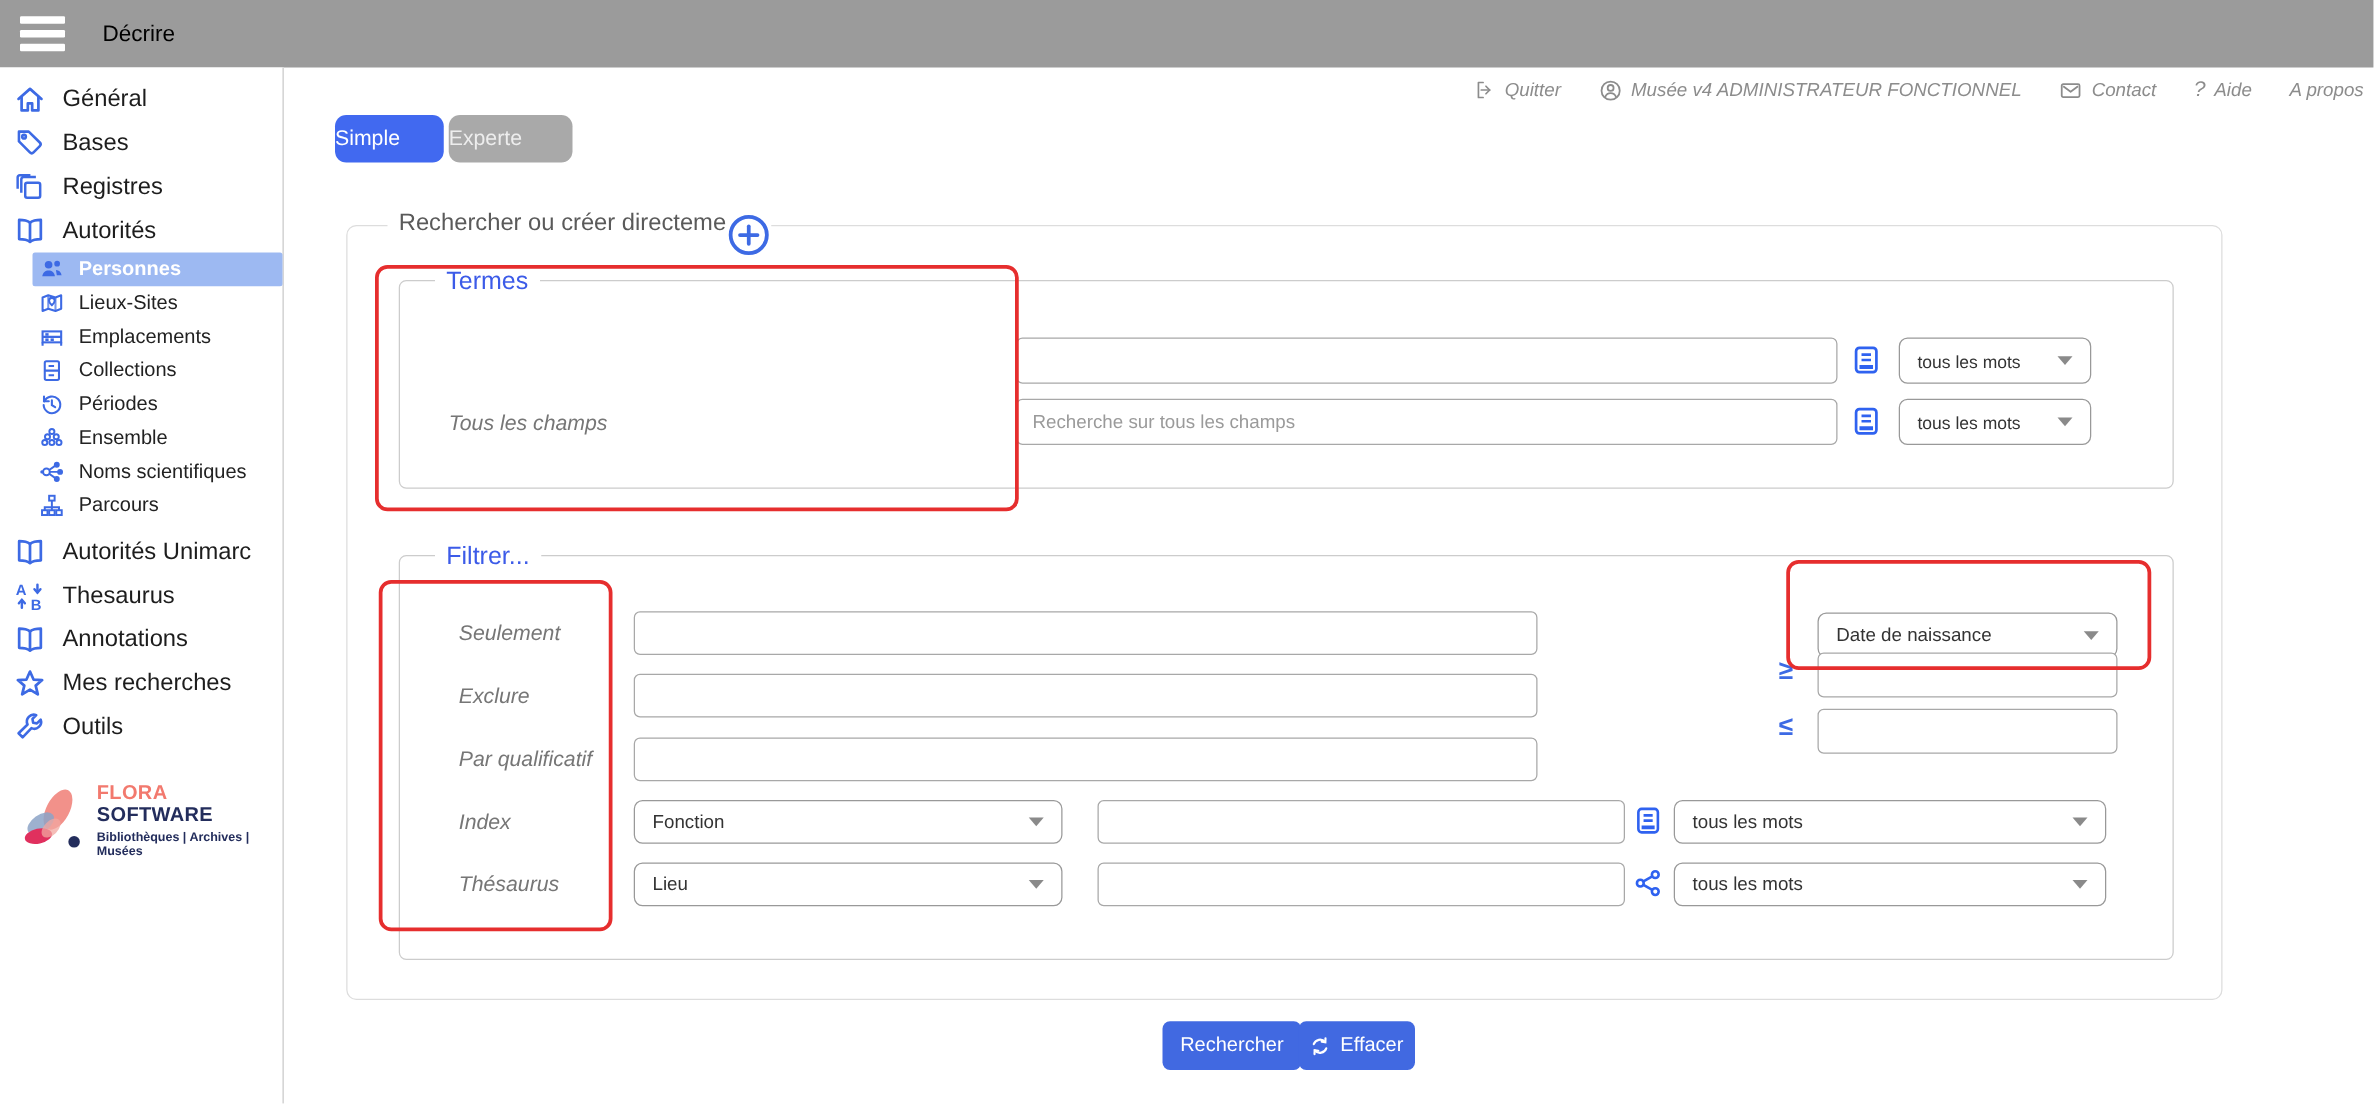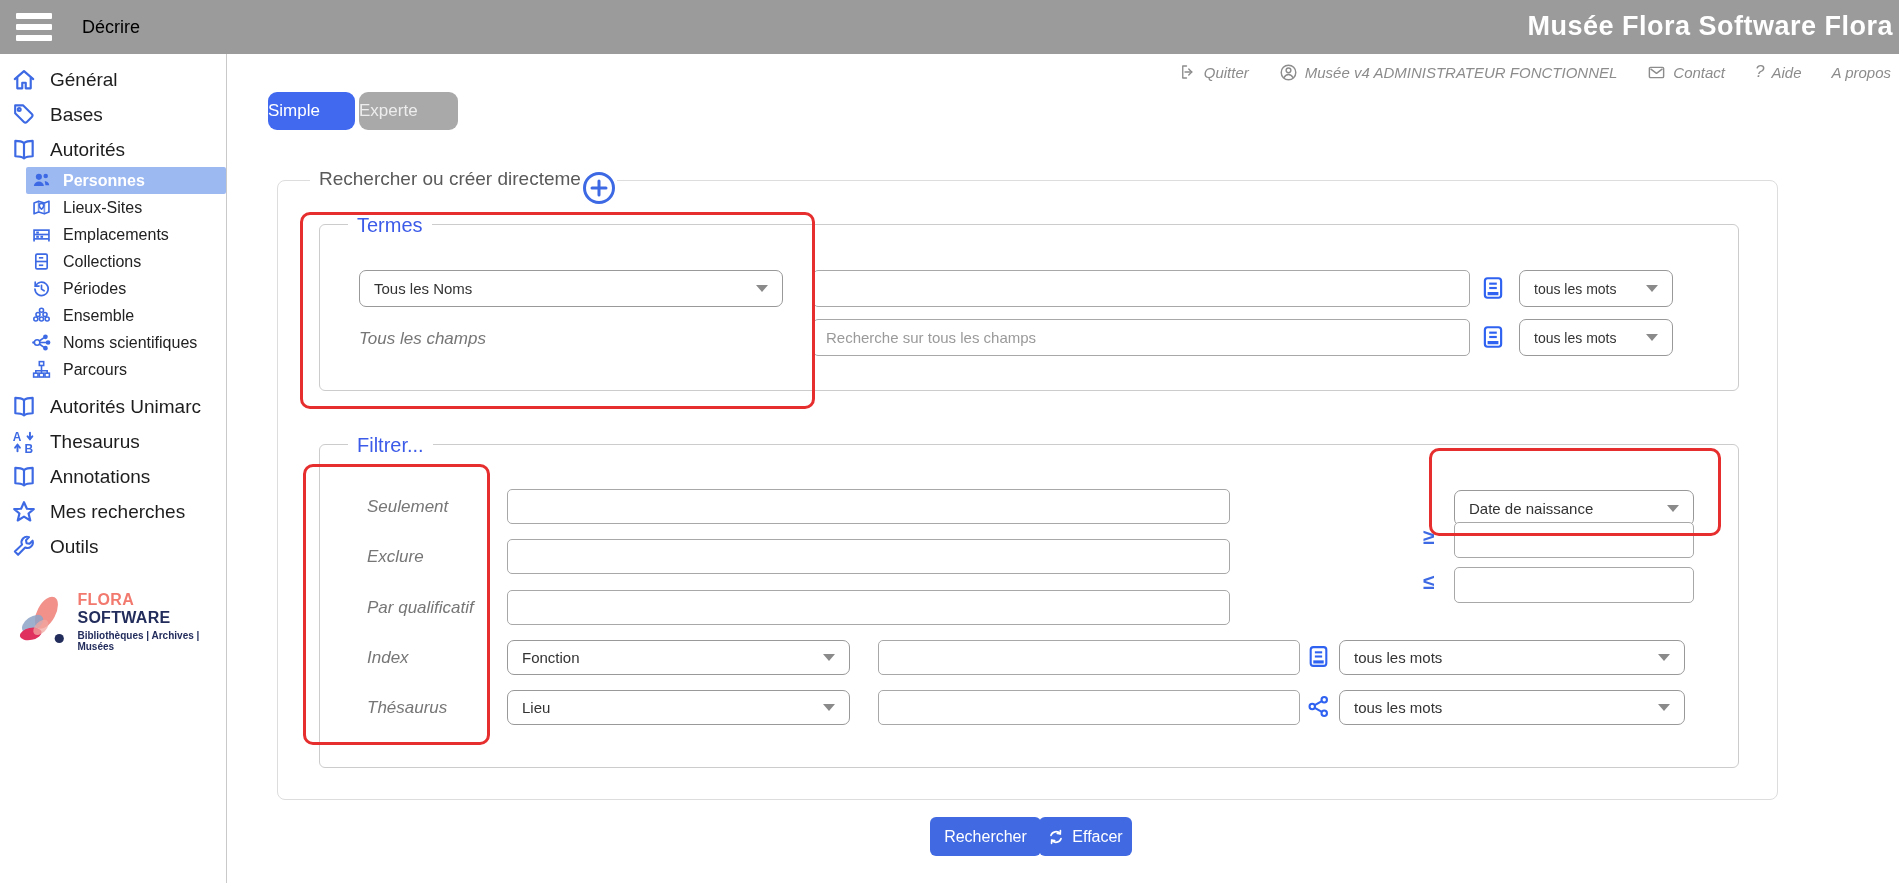--- a/index.html
+++ b/index.html
@@ -70,21 +70,20 @@
 
 <div class="page">
 
   <div class="topbar">
     <div class="hamburger">
         <span></span>
         <span></span>
         <span></span>
       </div>
     <div class="topbar-menu-label">Décrire</div>
-    <div class="topbar-title">Musée Flora Software Flora</div>
   </div>
 
   <div class="utilbar">
     <div class="util-item">
       <svg width="18" height="18" viewBox="0 0 24 24" fill="none" stroke="#8c8c8c" stroke-width="1.8" stroke-linecap="round" stroke-linejoin="round">
           <path d="M10 4H5v16h5"></path>
           <path d="M13 8l4 4-4 4"></path>
           <line x1="8" y1="12" x2="17" y2="12"></line>
         </svg>
       <span>Quitter</span>
@@ -125,20 +124,30 @@
       <span>Général</span>
     </div>
     <div class="nav-item">
       <span class="nicon">
           <svg width="25" height="25" viewBox="0 0 24 24" fill="none" stroke="#3d6ae4" stroke-width="2" stroke-linejoin="round">
             <path d="M11.5 3.2H4v7.5l8.4 8.4a2 2 0 0 0 2.8 0l4.8-4.8a2 2 0 0 0 0-2.8L11.5 3.2z"></path>
             <circle cx="7.9" cy="7.1" r="1.4"></circle>
           </svg>
         </span>
       <span>Bases</span>
+    </div>
+    <div class="nav-item">
+      <span class="nicon">
+          <svg width="25" height="25" viewBox="0 0 24 24" fill="none" stroke="#3d6ae4" stroke-width="1.9" stroke-linejoin="round">
+            <rect x="8.8" y="8.8" width="11.5" height="11.5" rx="1.5"></rect>
+            <path d="M5.8 16.6V6.4a2 2 0 0 1 2-2h9.2"></path>
+            <path d="M3 13.4V4.6A1.6 1.6 0 0 1 4.6 3h8.2"></path>
+          </svg>
+        </span>
+      <span>Registres</span>
     </div>
     <div class="nav-item">
       <span class="nicon">
           <svg width="26" height="26" viewBox="0 0 24 24" fill="none" stroke="#3d6ae4" stroke-width="2" stroke-linejoin="round">
             <path d="M12 5.6C10 4.1 7.5 3.6 4 3.6v14.2c3.5 0 6 .5 8 2 2-1.5 4.5-2 8-2V3.6c-3.5 0-6 .5-8 2z"></path>
             <line x1="12" y1="5.6" x2="12" y2="19.8"></line>
           </svg>
         </span>
       <span>Autorités</span>
     </div>
@@ -318,24 +327,20 @@
       <svg width="36" height="36" viewBox="0 0 36 36" fill="none" stroke="#3d6ae4">
           <circle cx="18" cy="18" r="14.5" stroke-width="3"></circle>
           <line x1="18" y1="11" x2="18" y2="25" stroke-width="3" stroke-linecap="round"></line>
           <line x1="11" y1="18" x2="25" y2="18" stroke-width="3" stroke-linecap="round"></line>
         </svg>
     </div>
 
     <div class="fs fs-termes">
       <div class="fs-legend legend-blue">Termes</div>
 
-      <div class="select" style="left:39px;top:45px;width:424px;height:37px;">
-        <span>Tous les Noms</span>
-        <span class="caret"></span>
-      </div>
       <input class="tinput" style="left: 493px; top: 45px; width: 657px; height: 37px;">
       <span class="adorn" style="left:1160px;top:50px;">
         <svg width="26" height="26" viewBox="0 0 24 24" fill="none" stroke="#2f62f0" stroke-width="2">
             <rect x="4.5" y="3" width="15" height="18" rx="2.5"></rect>
             <line x1="8.5" y1="8" x2="15.5" y2="8"></line>
             <line x1="8.5" y1="12" x2="15.5" y2="12"></line>
             <line x1="7" y1="17.2" x2="17" y2="17.2" stroke-width="3"></line>
           </svg>
       </span>
       <div class="select" style="left:1199px;top:45px;width:154px;height:37px;font-size:14px;">

